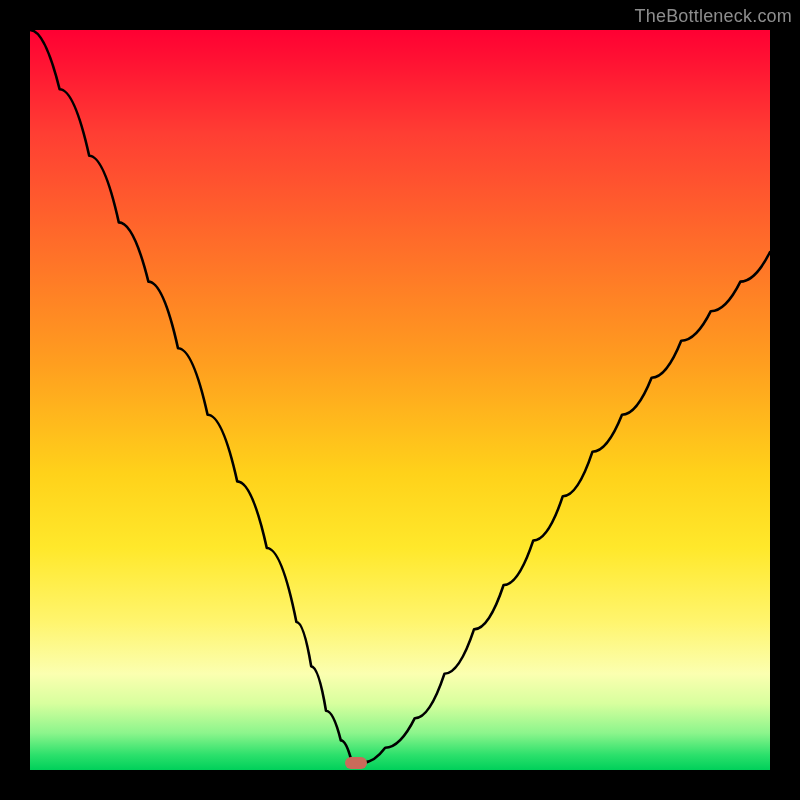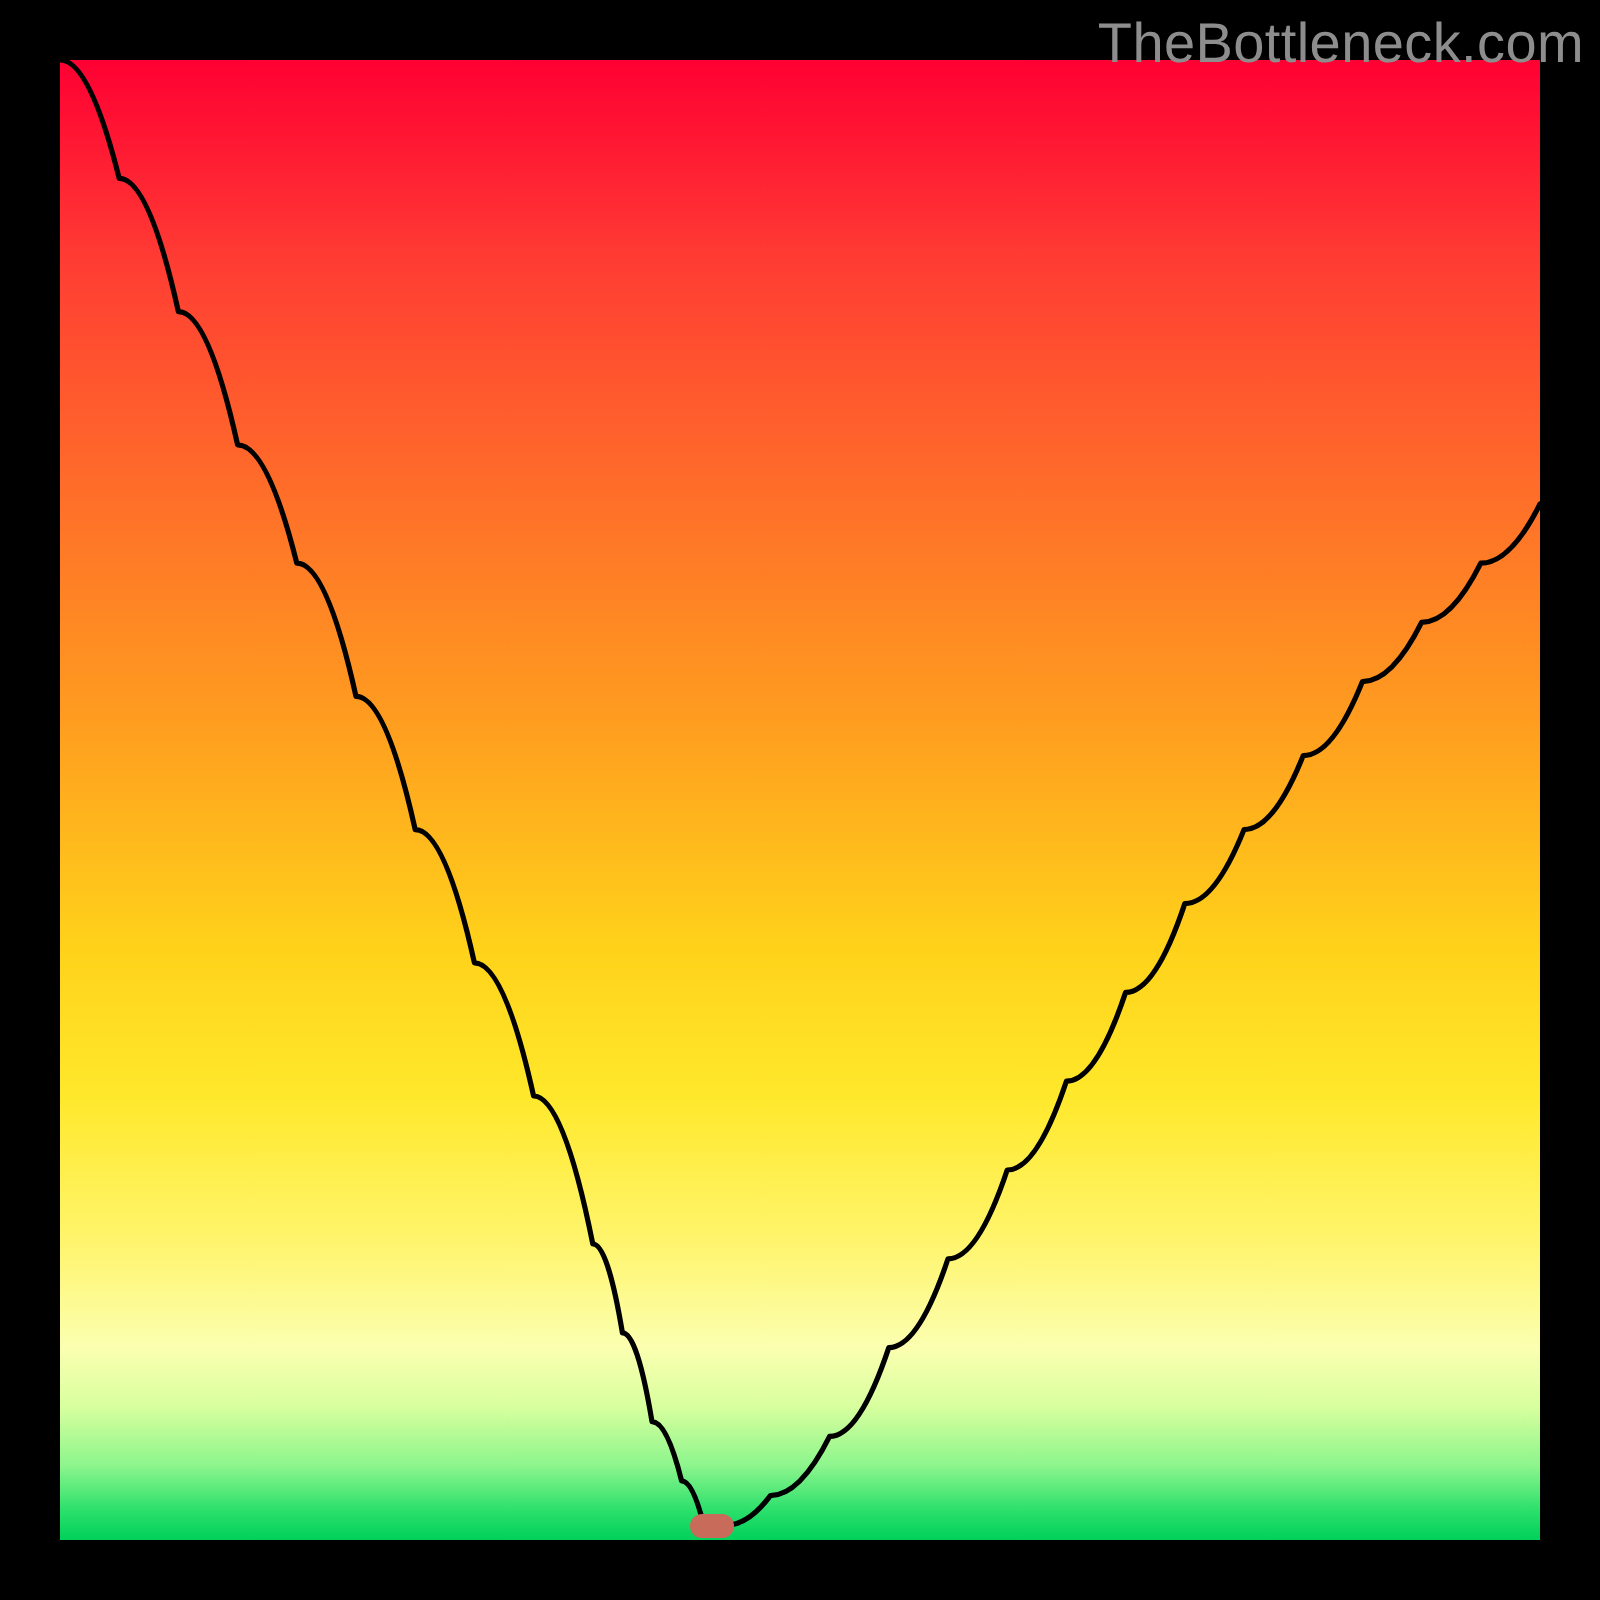--- a/index.html
+++ b/index.html
@@ -54,21 +54,21 @@
     height: 12px;
     border-radius: 6px;
     background: #c96b5a;
     transform: translate(-50%, -50%);
   }
   .watermark {
     position: absolute;
     top: 6px;
     right: 8px;
     color: #8d8d8d;
-    font-size: 28px;
+    font-size: 18px;
     font-weight: 400;
     letter-spacing: 0.2px;
     user-select: none;
   }
 </style>
 </head>
 <body>
 
 <div class="frame">
 

